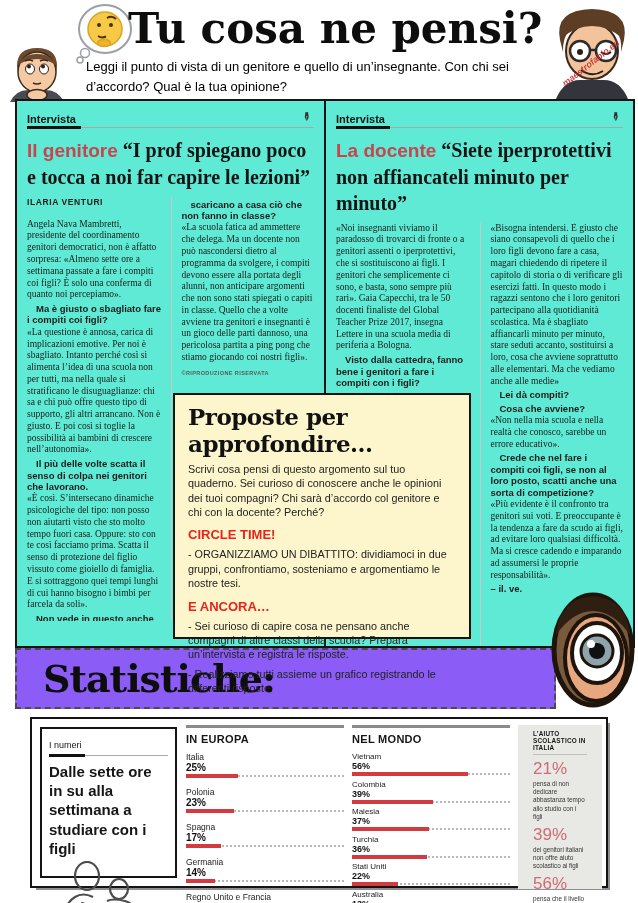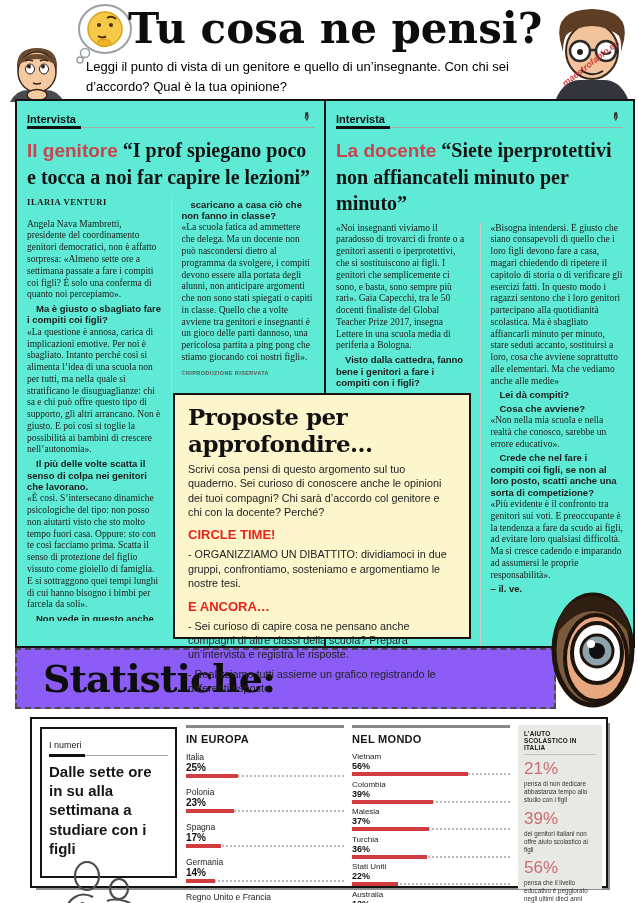--- a/index.html
+++ b/index.html
@@ -30,21 +30,21 @@
   .headline { margin:9px 0 7px; font-family:"Liberation Serif", serif; font-size:20px;
               line-height:1.3; color:#141414; font-weight:bold; }
   .speaker { font-family:"Liberation Sans", sans-serif; color:#c8444e; font-size:19px; font-weight:bold; }
   .cols { display:flex; margin-top:4px; height:424px; }
   .col { width:50%; overflow:hidden; padding-right:9px; }
   .col + .col { border-left:1px solid #c9c9c9; padding-left:10px; padding-right:0; }
   .blk { color:#1c1c1c; }
   .blk.a { font-family:"Liberation Serif", serif; font-size:9.5px; line-height:1.24; margin-bottom:1px; }
   .blk.q { font-family:"Liberation Sans", sans-serif; font-weight:bold; font-size:9.5px;
            line-height:1.2; margin:2px 0 1px; text-indent:9px; }
-  .blk.byline { font-weight:bold; font-size:8.5px; letter-spacing:.6px; margin-bottom:12px;font-family:Liberation Serif, serif; }
+  .blk.byline { font-weight:bold; font-size:8.5px; letter-spacing:.6px; margin-bottom:12px; }
   .blk.copy { font-weight:bold; font-size:5.5px; color:#5a5a5a; letter-spacing:.4px; margin-top:6px; }
   .blk.sig { font-weight:bold; font-size:9.5px; margin-top:2px; }
 
   
   .ybox { position:absolute; left:158px; top:294px; width:298px; height:246px; z-index:5;
           background:#fdf6cd; border:2px solid #141414; padding:8px 13px; }
   .ybox-title { font-family:"DejaVu Serif", serif; font-weight:bold; font-size:23px;
                 letter-spacing:-0.5px; color:#111; margin-bottom:4px; }
   .pblk.p { font-size:10.8px; line-height:1.33; color:#222; margin:5px 0; }
   .pblk.h { font-weight:bold; font-size:13px; color:#e8231c; margin:8px 0 1px; }
@@ -78,21 +78,21 @@
   .track { position:relative; height:6px; margin-top:1px; }
   .track::before { content:""; position:absolute; left:0; right:0; top:1px; border-top:2px dotted #b9b9b9; }
   .bar { position:absolute; left:0; top:0; height:4px; background:#d23c41; }
   .chart-eu .crow { margin-bottom:7px; }
   .chart-world .crow { margin-bottom:2.5px; }
   .chart-world .lbl { font-size:8px; }
   .chart-world .val { font-size:9px; }
   .chart-world .track { height:5px; }
 
   .aiuto { position:absolute; left:486px; top:6px; width:84px; height:164px;
-           background:#e8e8e4; padding:5px 6px; }
+           background:#e8e8e4; padding:5px 15px; }
   .ahead { font-weight:bold; font-size:6.4px; letter-spacing:.2px; border-bottom:1px solid #bfbfbc; padding-bottom:3px; }
   .snum { font-size:17px; color:#cd6b76; margin-top:4px; }
   .scap { font-size:6.3px; line-height:1.3; color:#333; margin-top:1px; }
 </style>
 </head>
 <body>
 
 <div class="page">
 
   <svg class="bubble" width="64" height="64" viewBox="0 0 64 64">

